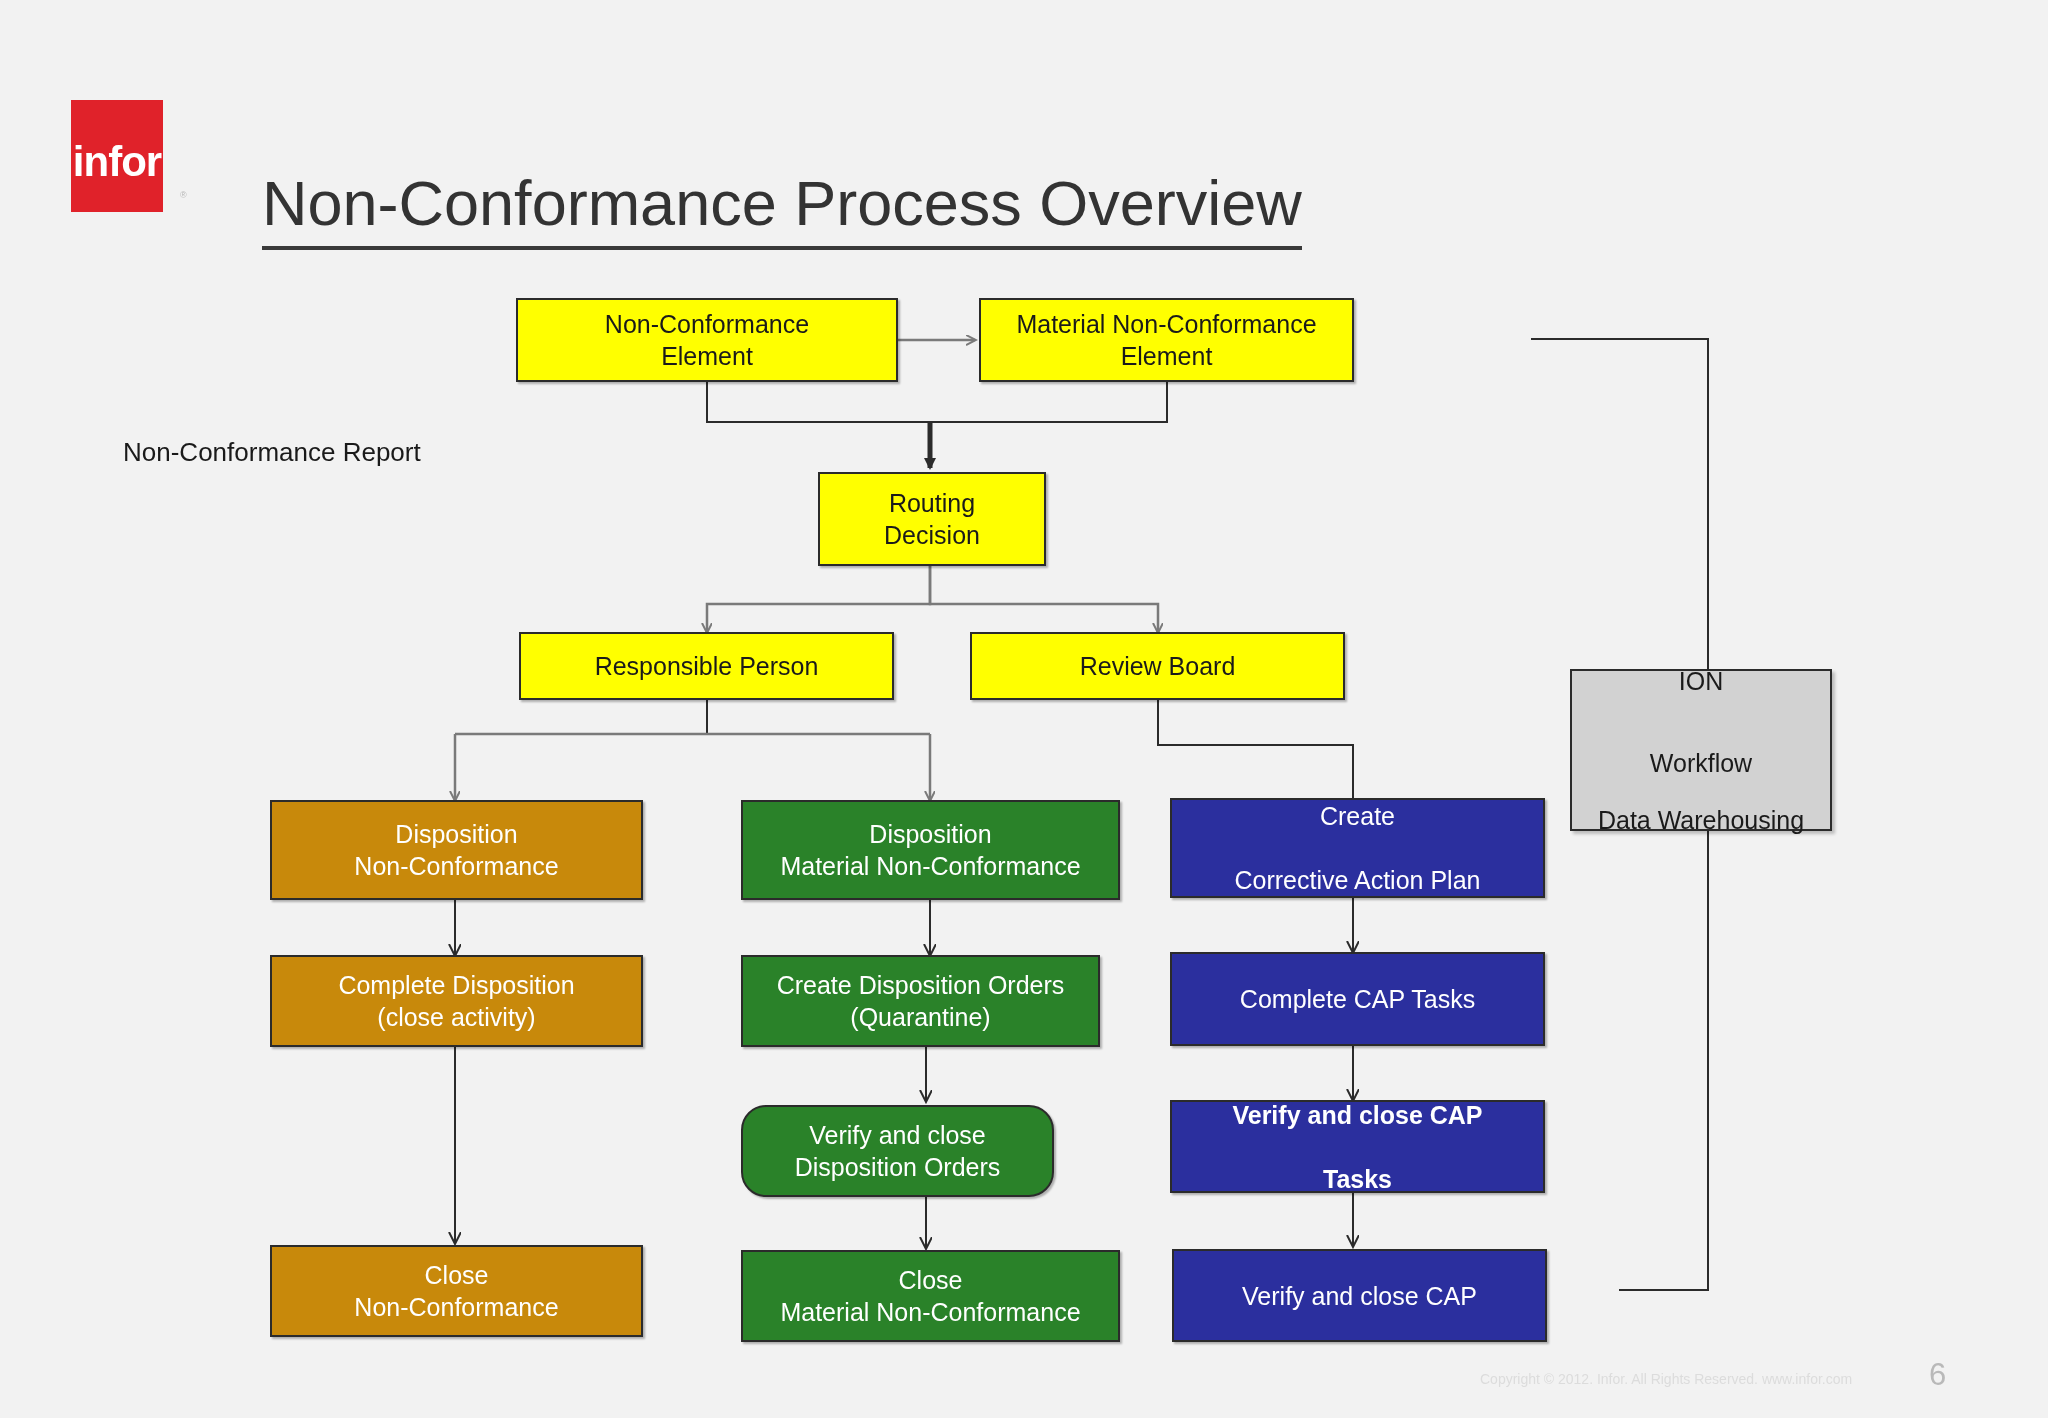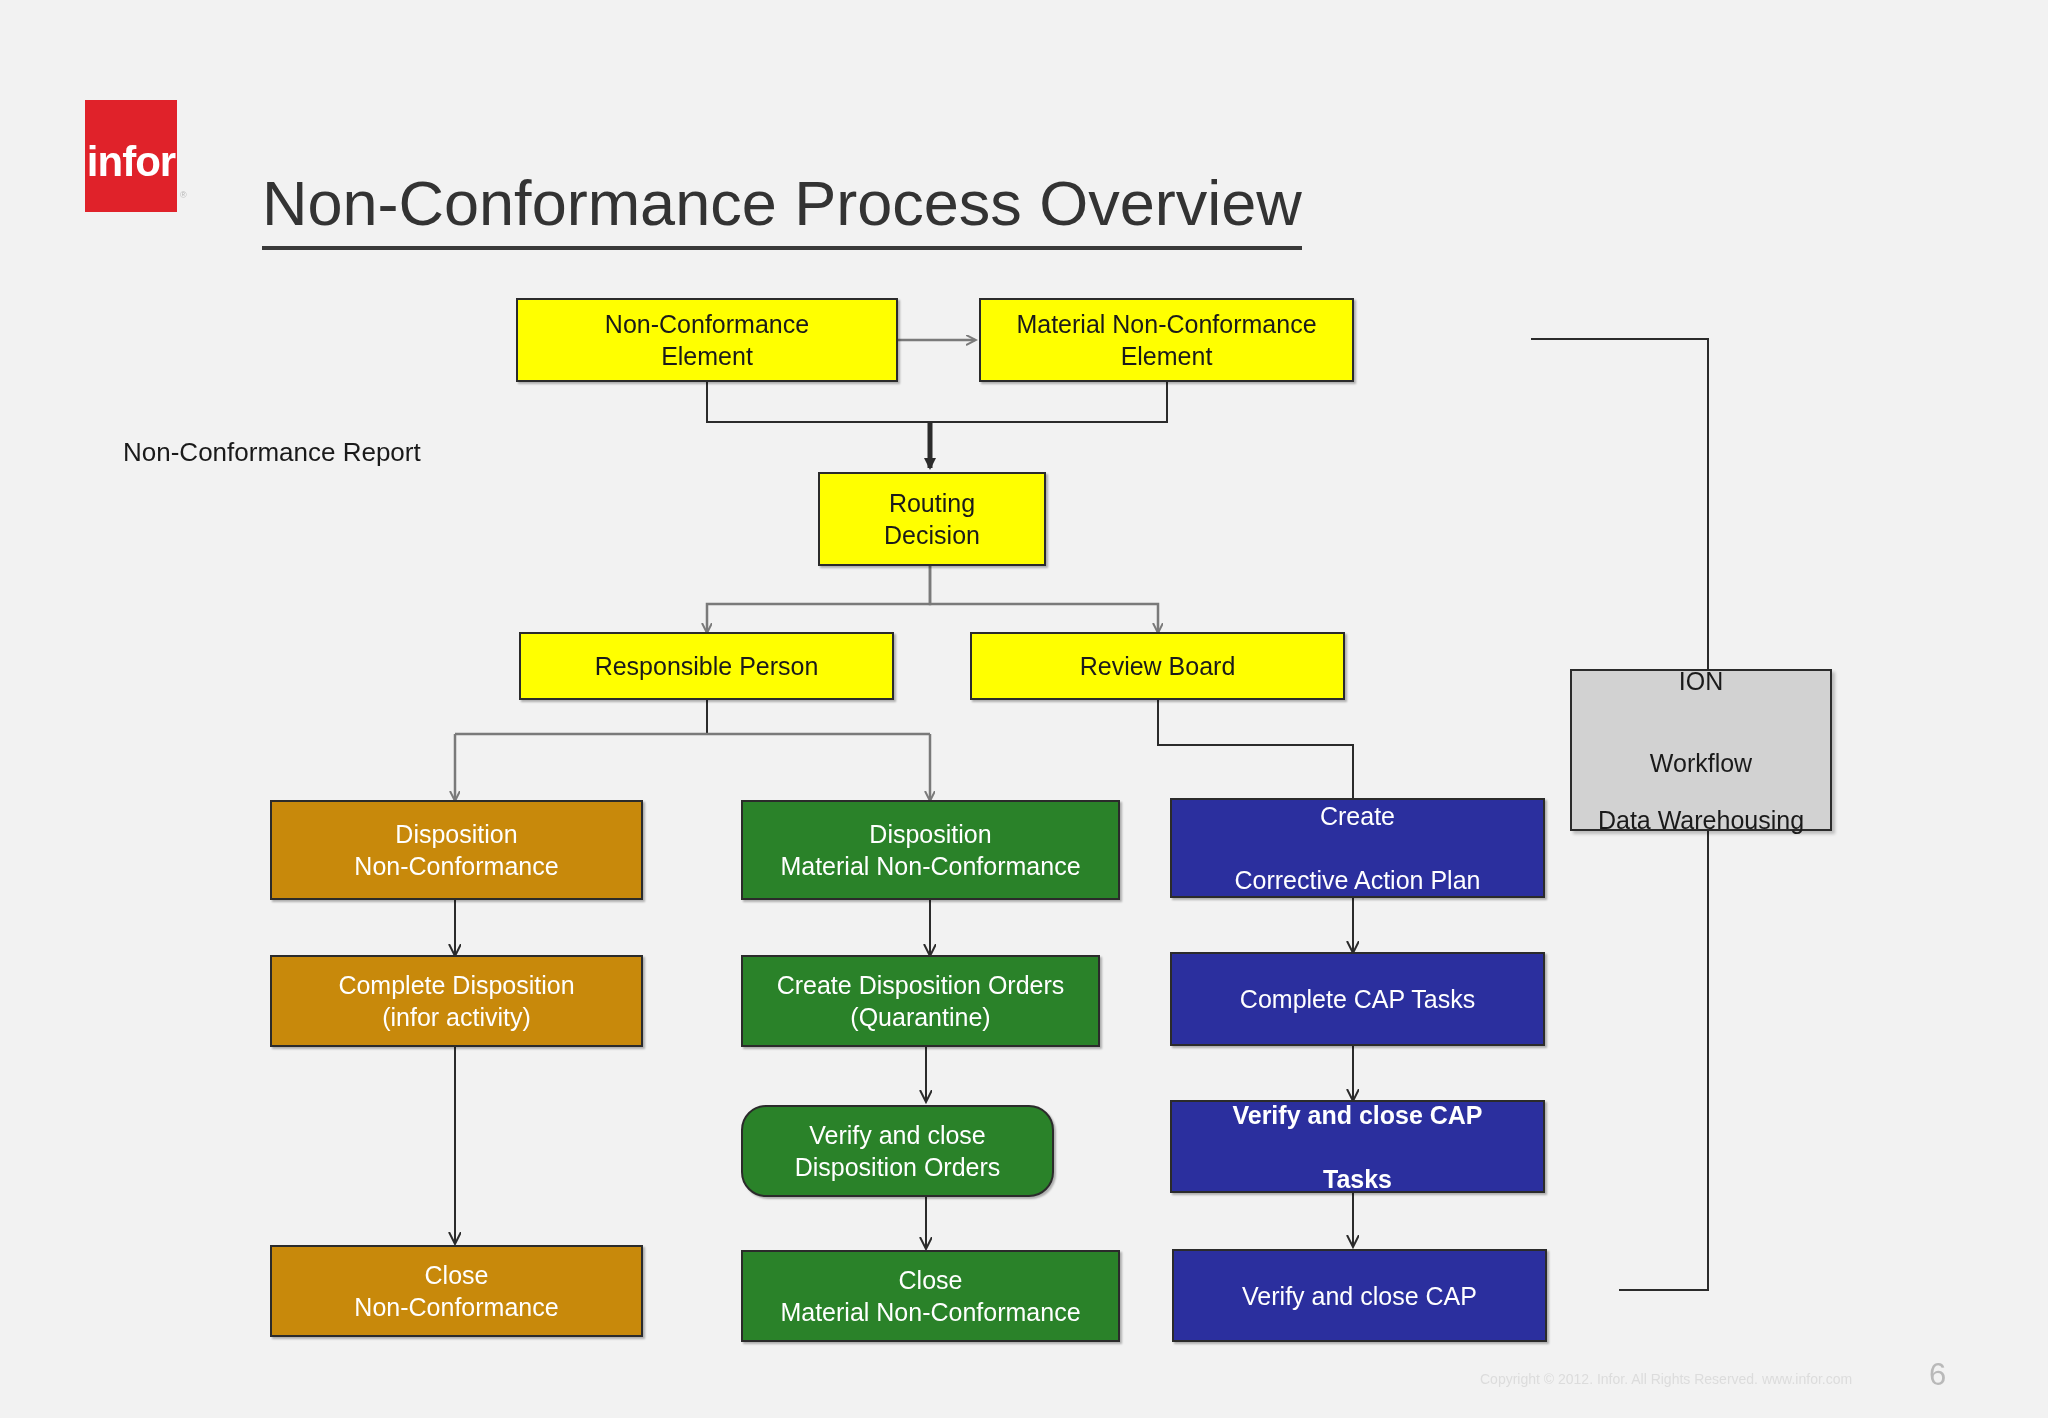--- a/index.html
+++ b/index.html
@@ -12,21 +12,21 @@
     height: 1418px;
     position: relative;
     overflow: hidden;
     font-family: "Liberation Sans", sans-serif;
     background: #f2f2f2;
   }
 
   
   #logo {
     position: absolute;
-    left: 85px;
+    left: 71px;
     top: 100px;
     width: 92px;
     height: 112px;
     background: #e0222a;
     display: flex;
     align-items: center;
     justify-content: center;
   }
   #logo .wordmark {
     color: #ffffff;
@@ -225,21 +225,21 @@
   <span class="ln">Review Board</span>
 </div>
 
 <div class="node orange" style="left:270px; top:800px; width:373px; height:100px;">
   <span class="ln">Disposition</span>
   <span class="ln">Non-Conformance</span>
 </div>
 
 <div class="node orange" style="left:270px; top:955px; width:373px; height:92px;">
   <span class="ln">Complete Disposition</span>
-  <span class="ln">(infor activity)</span>
+  <span class="ln">(close activity)</span>
 </div>
 
 <div class="node orange" style="left:270px; top:1245px; width:373px; height:92px;">
   <span class="ln">Close</span>
   <span class="ln">Non-Conformance</span>
 </div>
 
 <div class="node green" style="left:741px; top:800px; width:379px; height:100px;">
   <span class="ln">Disposition</span>
   <span class="ln">Material Non-Conformance</span>

